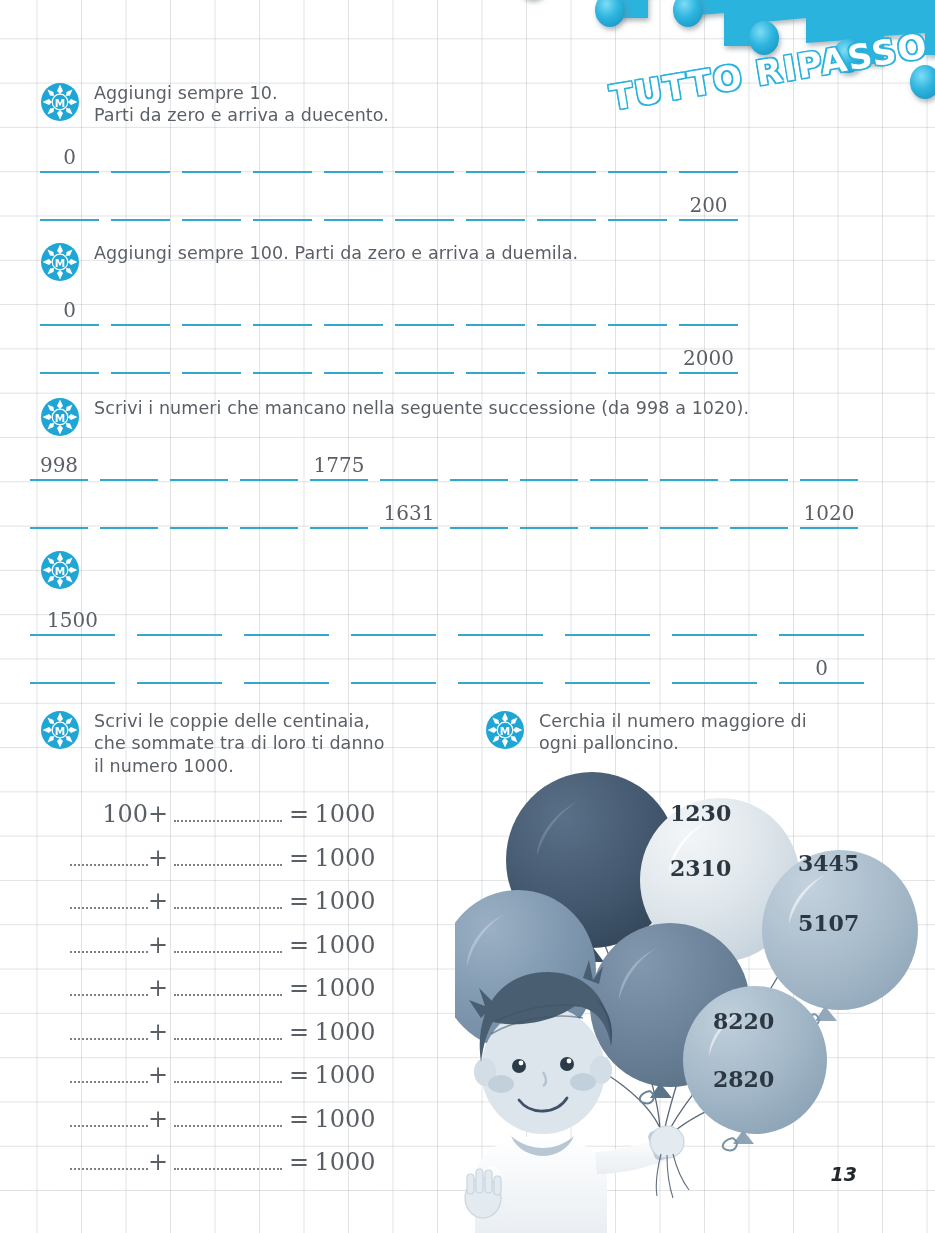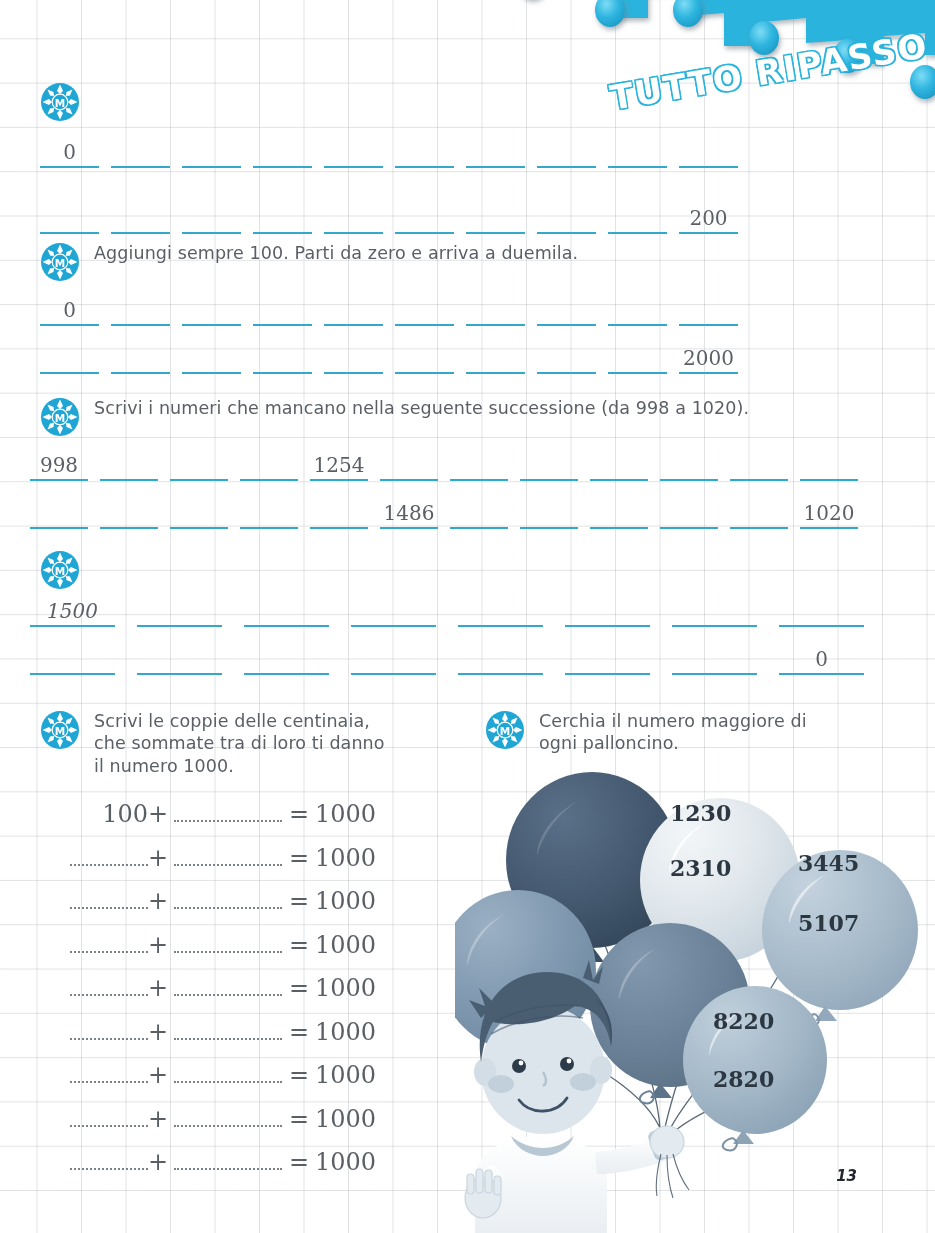--- a/index.html
+++ b/index.html
@@ -135,21 +135,21 @@
     height: 22px;
   }
   .sum-term2 {
     width: 108px;
     margin: 0 6px;
     border-bottom: 2px dotted #7b8089;
     height: 22px;
   }
   .sum-op { width: 20px; text-align: center; }
   .sum-eq { width: 22px; text-align: center; }
-  .sum-res { width: 66px; text-align: right; padding-left: 4px; }
+  .sum-res { width: 66px; text-align: center; padding-left: 4px; }
 
   
   #balloon-art {
     position: absolute;
     left: 455px;
     top: 770px;
     width: 480px;
     height: 465px;
   }
   #balloon-art svg { display: block; }
@@ -164,21 +164,21 @@
   }
 
   
   #page-number {
     position: absolute;
     right: 78px;
     bottom: 48px;
     font-family: "DejaVu Sans", sans-serif;
     font-style: italic;
     font-weight: 700;
-    font-size: 15px;
+    font-size: 19px;
     color: #23282e;
   }
 </style>
 </head>
 <body>
 
 <div id="page">
 
   <div id="banner-wrap">
     <svg width="935" height="300" viewBox="0 0 935 300" xmlns="http://www.w3.org/2000/svg">
@@ -237,36 +237,38 @@
             <path d="M7.5 7.5 L13.5 10 L14 14 L10 13.5 Z"></path>
             <path d="M32.5 7.5 L26.5 10 L26 14 L30 13.5 Z"></path>
             <path d="M7.5 32.5 L13.5 30 L14 26 L10 26.5 Z"></path>
             <path d="M32.5 32.5 L26.5 30 L26 26 L30 26.5 Z"></path>
             <circle cx="20" cy="20" r="8.4"></circle>
           </g>
           <circle cx="20" cy="20" r="7.2" fill="#1fa6d4"></circle>
           <text x="20" y="24.6" text-anchor="middle" font-family="DejaVu Sans, sans-serif" font-size="10.5" font-weight="700" fill="#ffffff">M</text>
         </svg>
       </span>
+      <div class="prompt">Aggiungi sempre 10.
+Parti da zero e arriva a duecento.</div>
     </div>
     <div class="blank-row" style="margin-top:12px;">
         <div class="blank w10">
           <span class="val">0</span>
         </div>
         <div class="blank w10"></div>
         <div class="blank w10"></div>
         <div class="blank w10"></div>
         <div class="blank w10"></div>
         <div class="blank w10"></div>
         <div class="blank w10"></div>
         <div class="blank w10"></div>
         <div class="blank w10"></div>
         <div class="blank w10"></div>
       </div>
-    <div class="blank-row" style="margin-top:32px;">
+    <div class="blank-row" style="margin-top:14px;">
         <div class="blank w10"></div>
         <div class="blank w10"></div>
         <div class="blank w10"></div>
         <div class="blank w10"></div>
         <div class="blank w10"></div>
         <div class="blank w10"></div>
         <div class="blank w10"></div>
         <div class="blank w10"></div>
         <div class="blank w10"></div>
         <div class="blank w10">
@@ -350,38 +352,38 @@
       <div class="prompt">Scrivi i numeri che mancano nella seguente successione (da 998 a 1020).</div>
     </div>
     <div class="blank-row" style="margin-top:10px;margin-left:-10px;">
         <div class="blank w12">
           <span class="val">998</span>
         </div>
         <div class="blank w12"></div>
         <div class="blank w12"></div>
         <div class="blank w12"></div>
         <div class="blank w12">
-          <span class="val">1254</span>
+          <span class="val">1775</span>
         </div>
         <div class="blank w12"></div>
         <div class="blank w12"></div>
         <div class="blank w12"></div>
         <div class="blank w12"></div>
         <div class="blank w12"></div>
         <div class="blank w12"></div>
         <div class="blank w12"></div>
       </div>
     <div class="blank-row" style="margin-top:14px;margin-left:-10px;">
         <div class="blank w12"></div>
         <div class="blank w12"></div>
         <div class="blank w12"></div>
         <div class="blank w12"></div>
         <div class="blank w12"></div>
         <div class="blank w12">
-          <span class="val">1486</span>
+          <span class="val">1631</span>
         </div>
         <div class="blank w12"></div>
         <div class="blank w12"></div>
         <div class="blank w12"></div>
         <div class="blank w12"></div>
         <div class="blank w12"></div>
         <div class="blank w12">
           <span class="val">1020</span>
         </div>
       </div>
@@ -401,21 +403,21 @@
             <path d="M32.5 7.5 L26.5 10 L26 14 L30 13.5 Z"></path>
             <path d="M7.5 32.5 L13.5 30 L14 26 L10 26.5 Z"></path>
             <path d="M32.5 32.5 L26.5 30 L26 26 L30 26.5 Z"></path>
             <circle cx="20" cy="20" r="8.4"></circle>
           </g>
           <circle cx="20" cy="20" r="7.2" fill="#1fa6d4"></circle>
           <text x="20" y="24.6" text-anchor="middle" font-family="DejaVu Sans, sans-serif" font-size="10.5" font-weight="700" fill="#ffffff">M</text>
         </svg>
       </span>
     </div>
-    <div class="blank-row" style="margin-top:3px;margin-left:-10px;font-style:italic;">
+    <div class="blank-row" style="margin-top:12px;margin-left:-10px;">
         <div class="blank w8">
           <span class="val">1500</span>
         </div>
         <div class="blank w8"></div>
         <div class="blank w8"></div>
         <div class="blank w8"></div>
         <div class="blank w8"></div>
         <div class="blank w8"></div>
         <div class="blank w8"></div>
         <div class="blank w8"></div>

